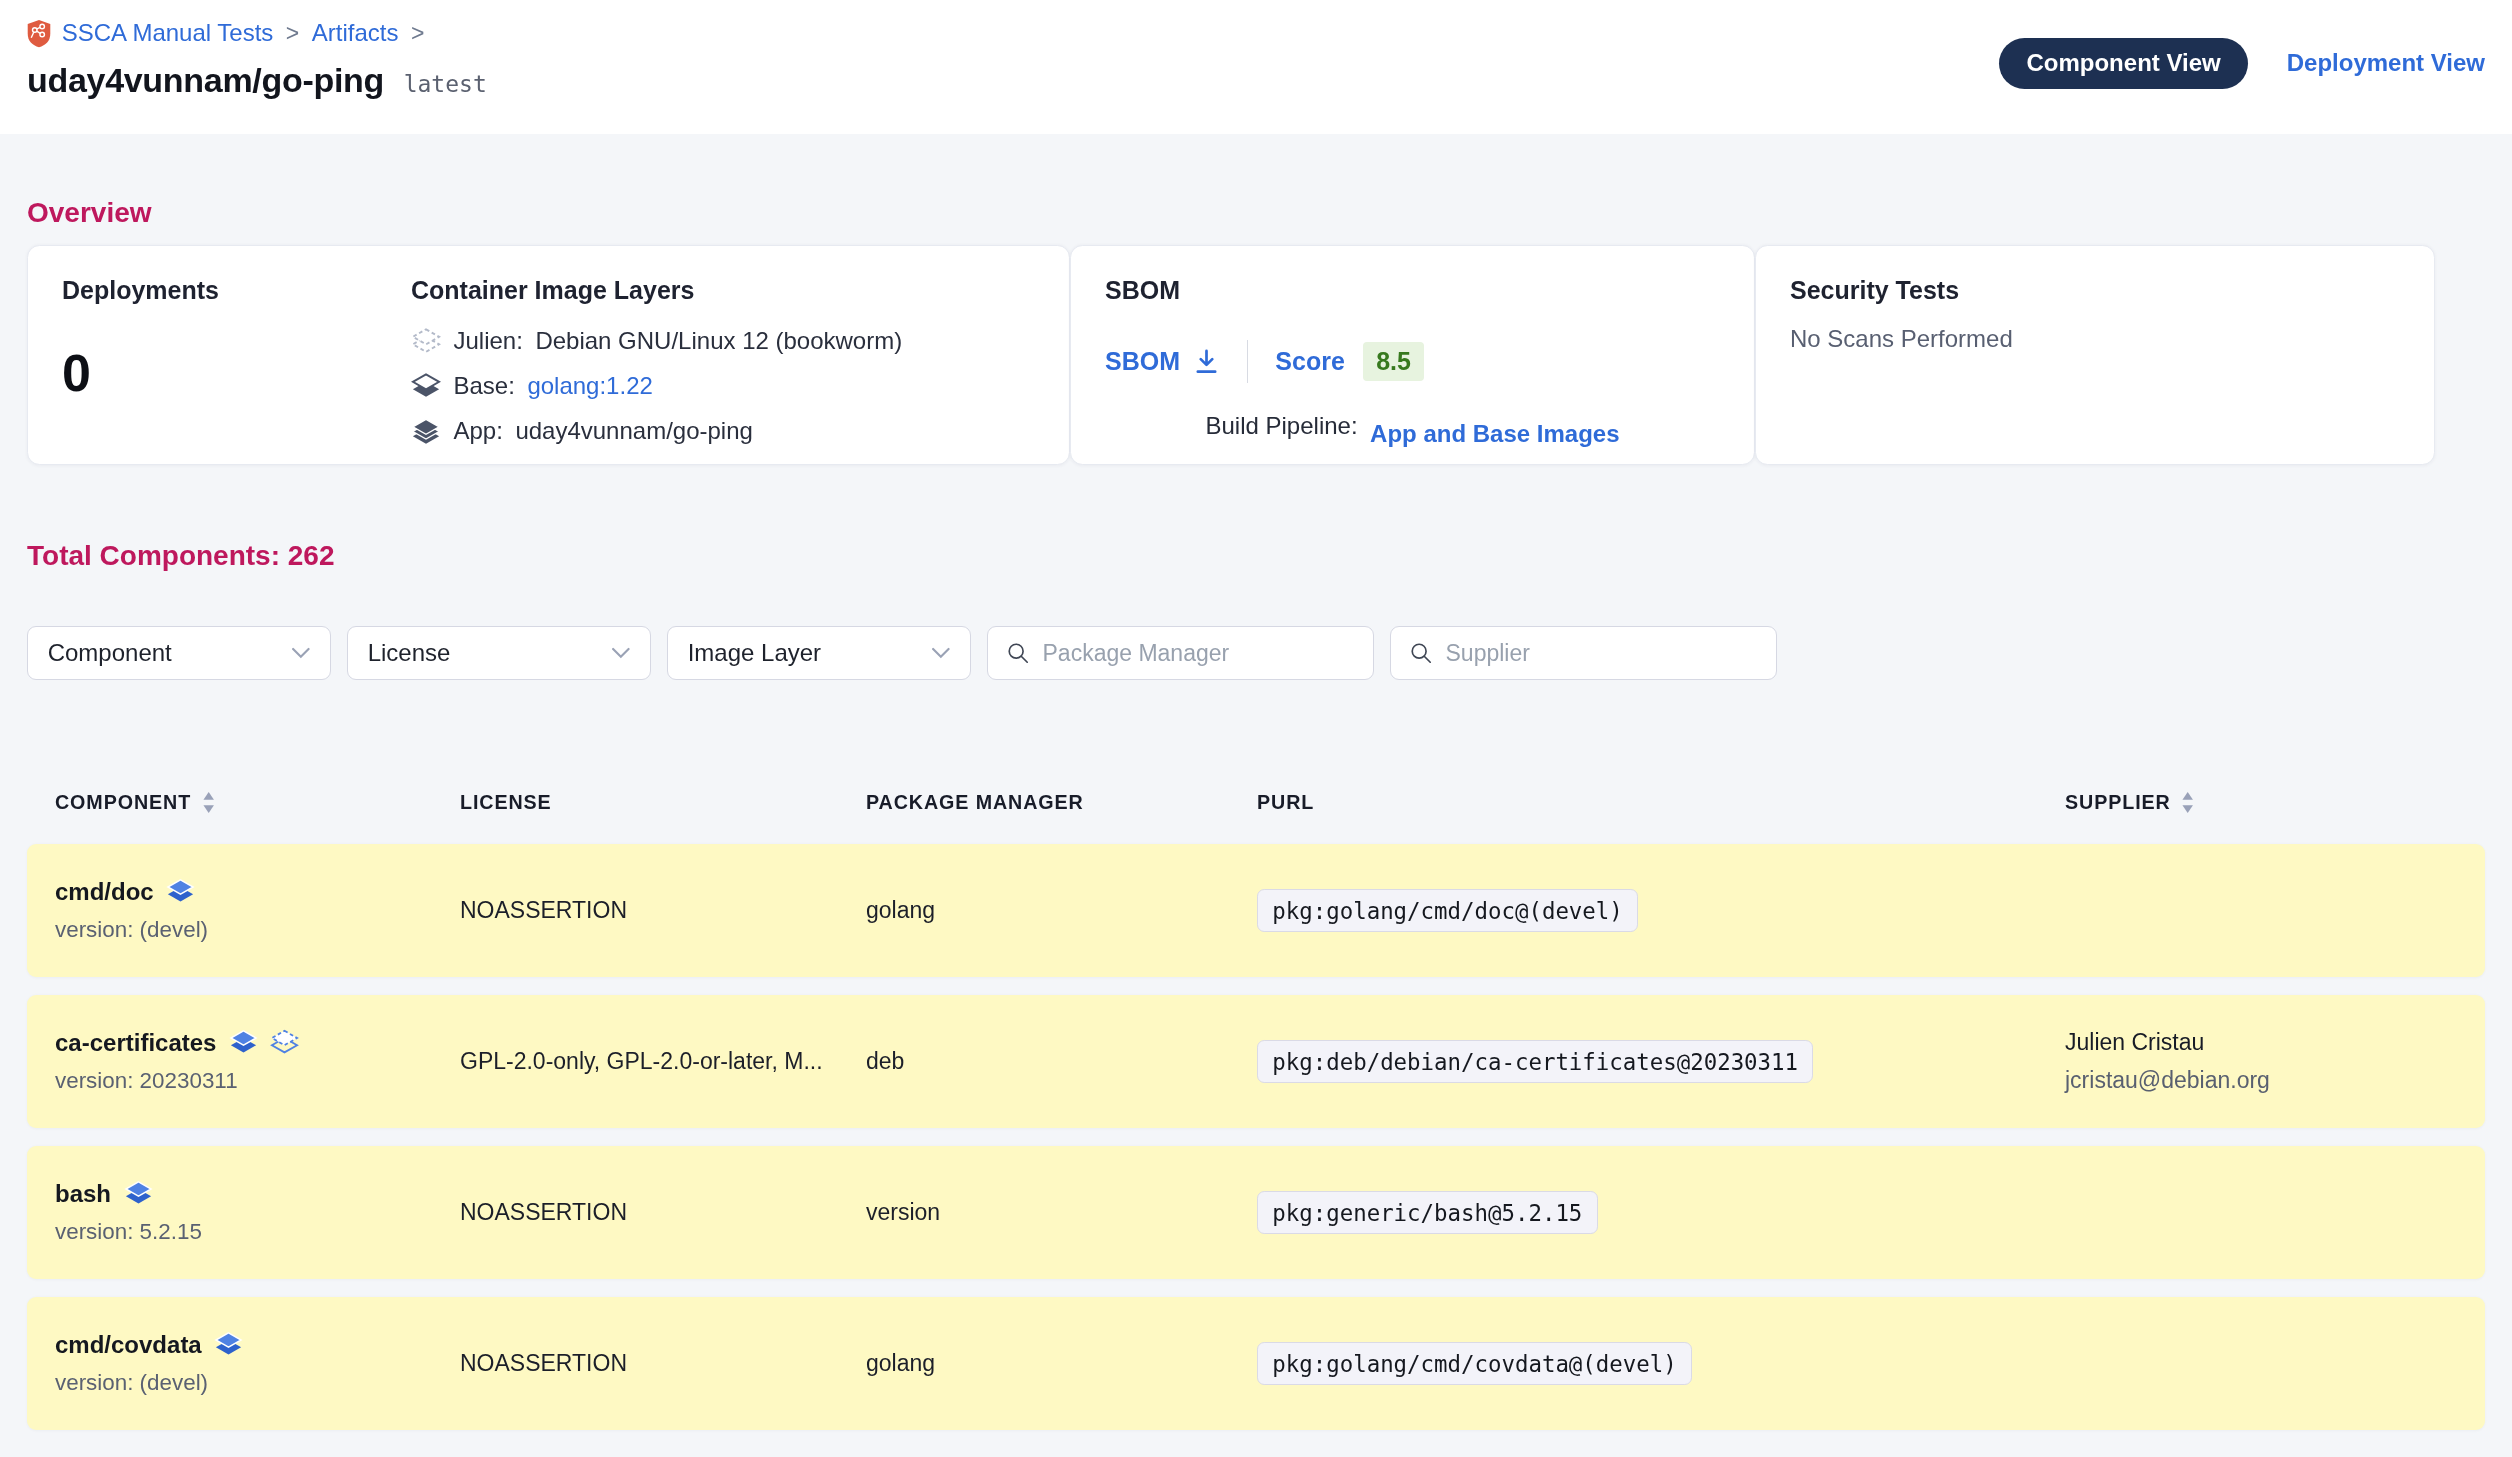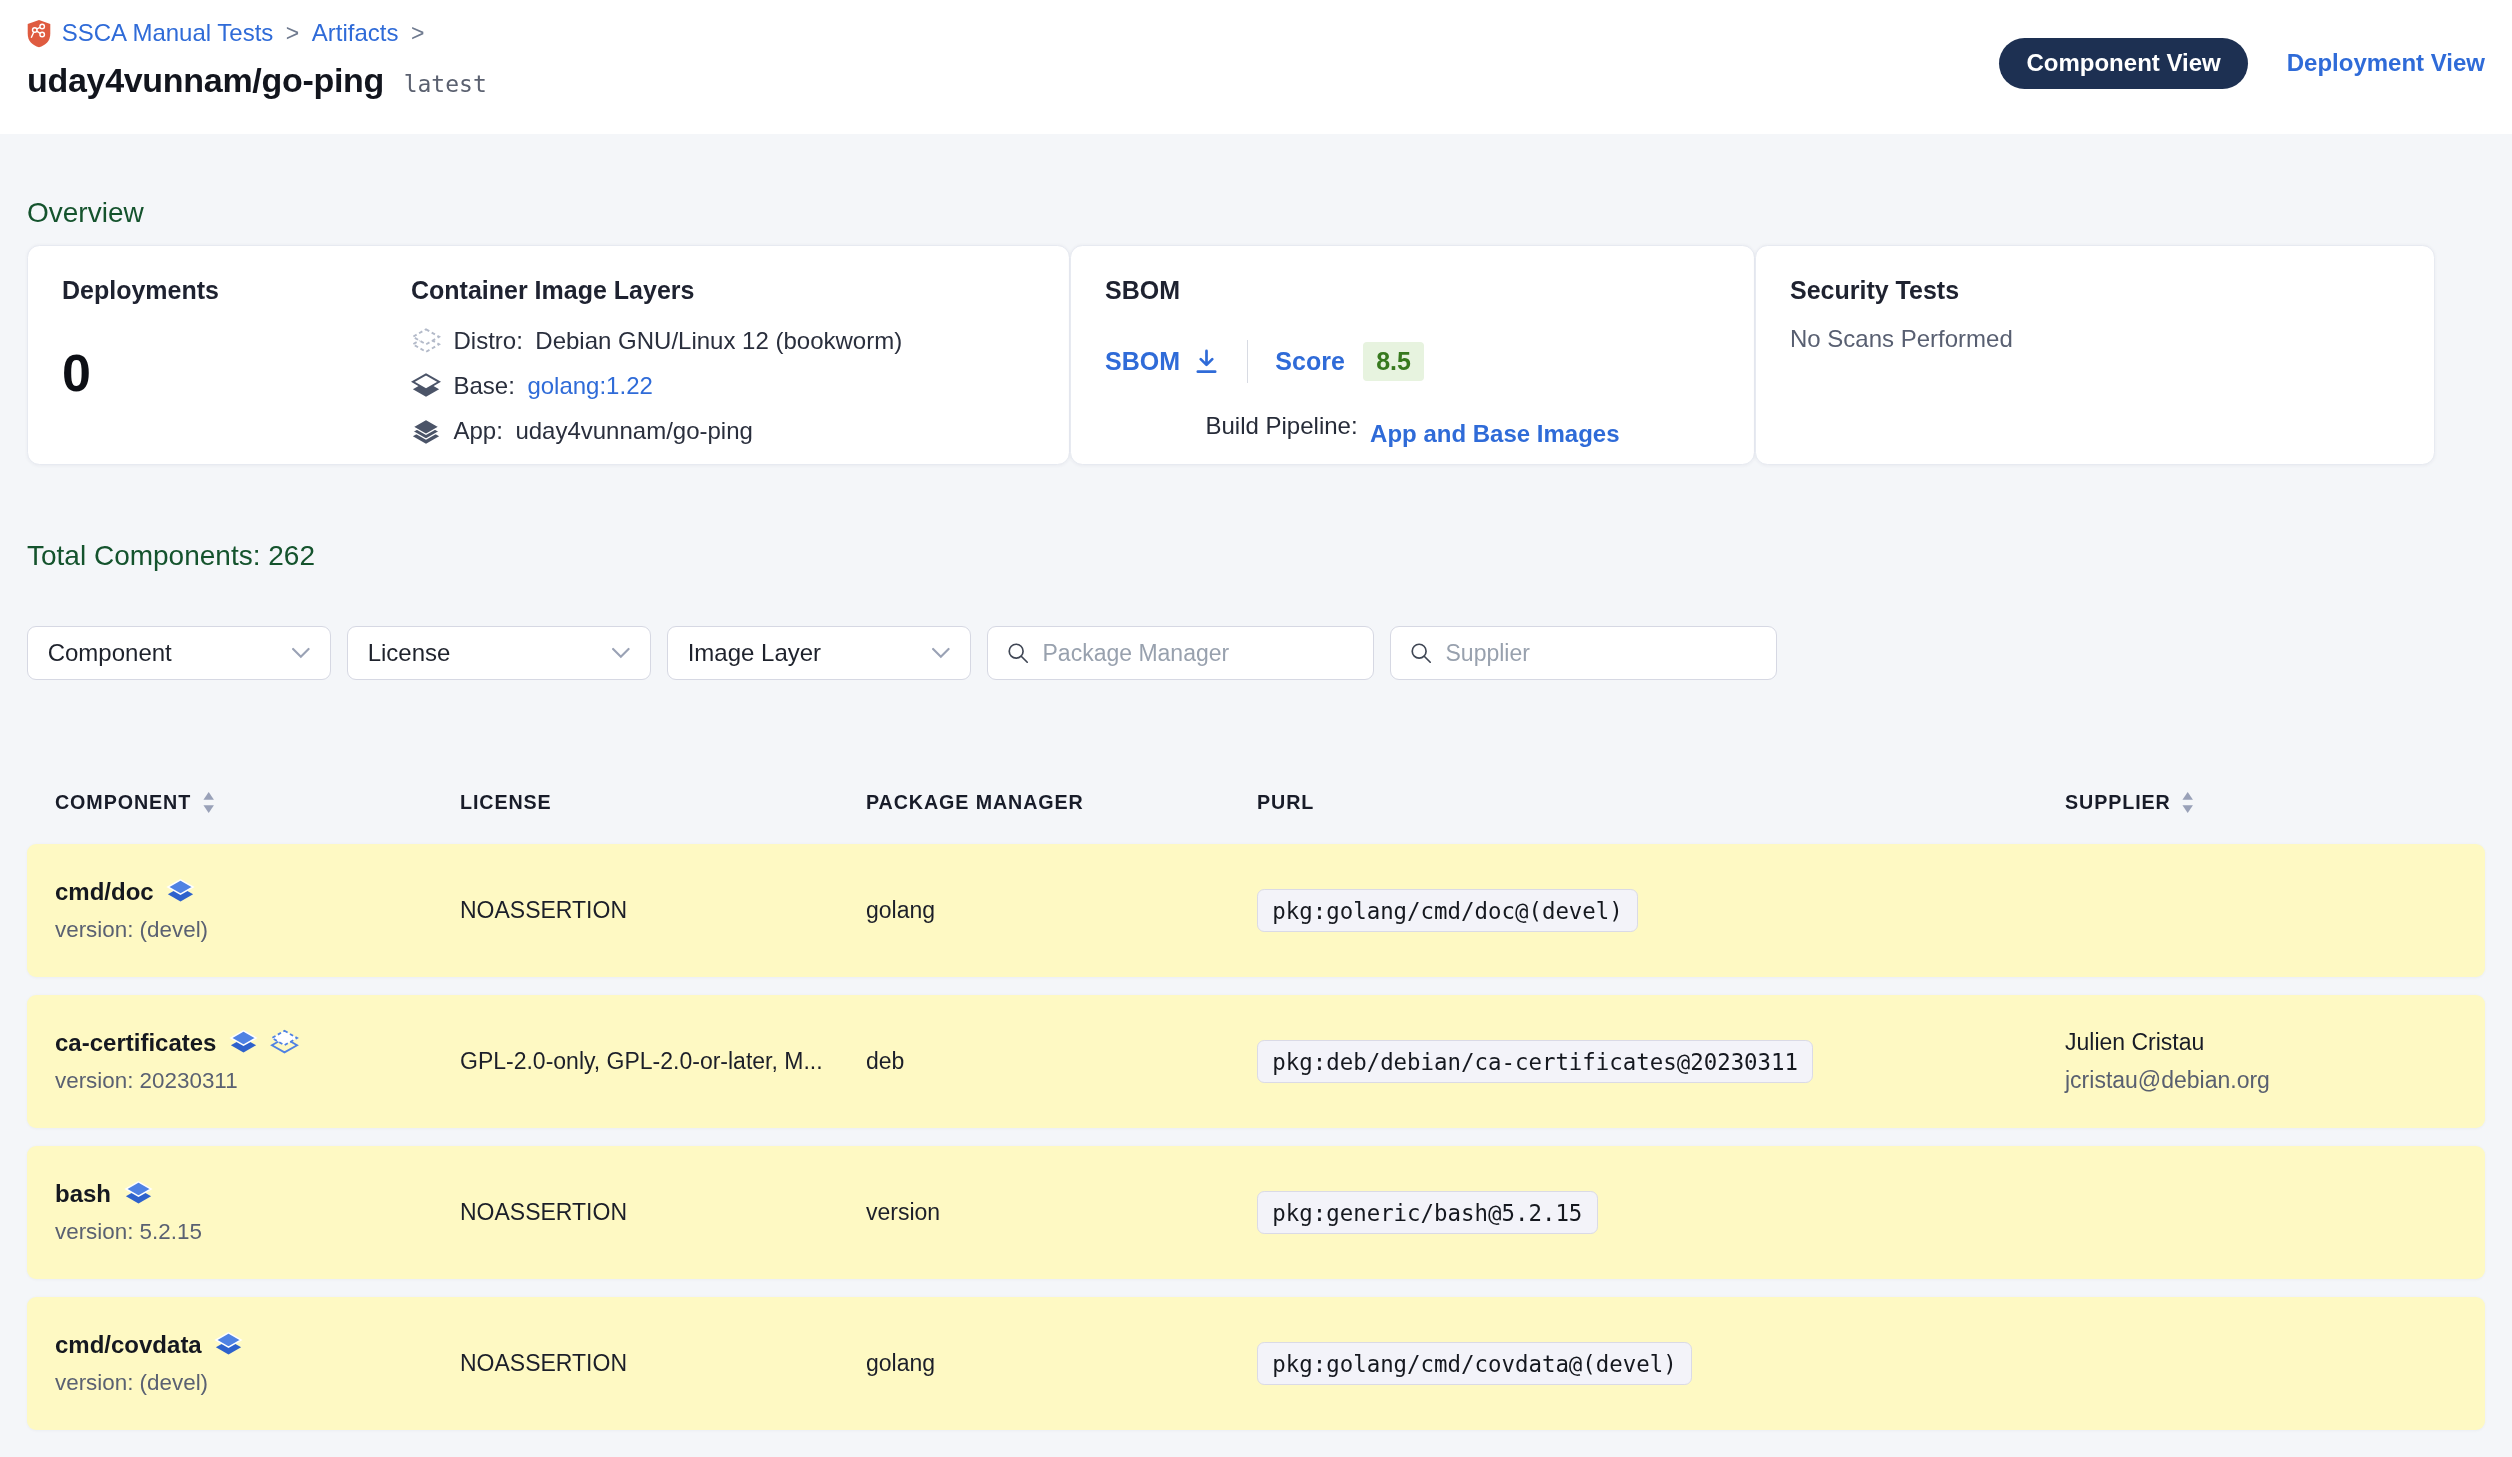--- a/index.html
+++ b/index.html
@@ -30,21 +30,21 @@
   .view-toggle { display:flex; align-items:center; gap:39px; margin-top:19.7px; }
   .pill-btn {
     background:#1d3052; color:#ffffff; border:none; cursor:pointer;
     font-family:inherit; font-size:24px; font-weight:700;
     padding:11.6px 27px; border-radius:894px;
   }
   .text-link-btn { color:#2f6bd8; font-size:24px; font-weight:700; text-decoration:none; cursor:pointer; }
 
   
   .content { padding:0 27px; }
-  .section-heading { font-size:28px; font-weight:400; color:#14532d; }
+  .section-heading { font-size:28px; font-weight:700; color:#be185d; }
   .overview-heading { margin-top:63px; }
 
   .cards-row { display:flex; margin-top:16px; }
   .card {
     background:#ffffff;
     border:0.9px solid #e7eaf1;
     border-radius:12.5px;
     box-shadow:0 0.9px 3.6px rgba(30,40,80,0.05);
     height:220px;
     padding:30px 34px;
@@ -175,21 +175,21 @@
       <div class="layers-col">
         <div class="card-heading">Container Image Layers</div>
         <div class="layer-list">
           <div class="layer-row">
             <span style="display:flex;">
               <svg width="30" height="29" viewBox="0 0 32 30">
                 <path d="M16 10 L30 18 L16 26 L2 18 Z" fill="none" stroke="#b3bac9" stroke-width="2" stroke-dasharray="4,3"></path>
                 <path d="M16 2 L30 10 L16 18 L2 10 Z" fill="#fff" stroke="#b3bac9" stroke-width="2" stroke-dasharray="4,3"></path>
               </svg>
             </span>
-            <span class="lbl">Distro:</span>
+            <span class="lbl">Julien:</span>
             <span>Debian GNU/Linux 12 (bookworm)</span>
           </div>
           <div class="layer-row">
             <span style="display:flex;">
               <svg width="30" height="29" viewBox="0 0 32 30">
                 <path d="M16 10 L30 18 L16 26 L2 18 Z" fill="#4b5468"></path>
                 <path d="M16 2 L30 10 L16 18 L2 10 Z" fill="#fff" stroke="#4b5468" stroke-width="2"></path>
               </svg>
             </span>
             <span class="lbl">Base:</span>

